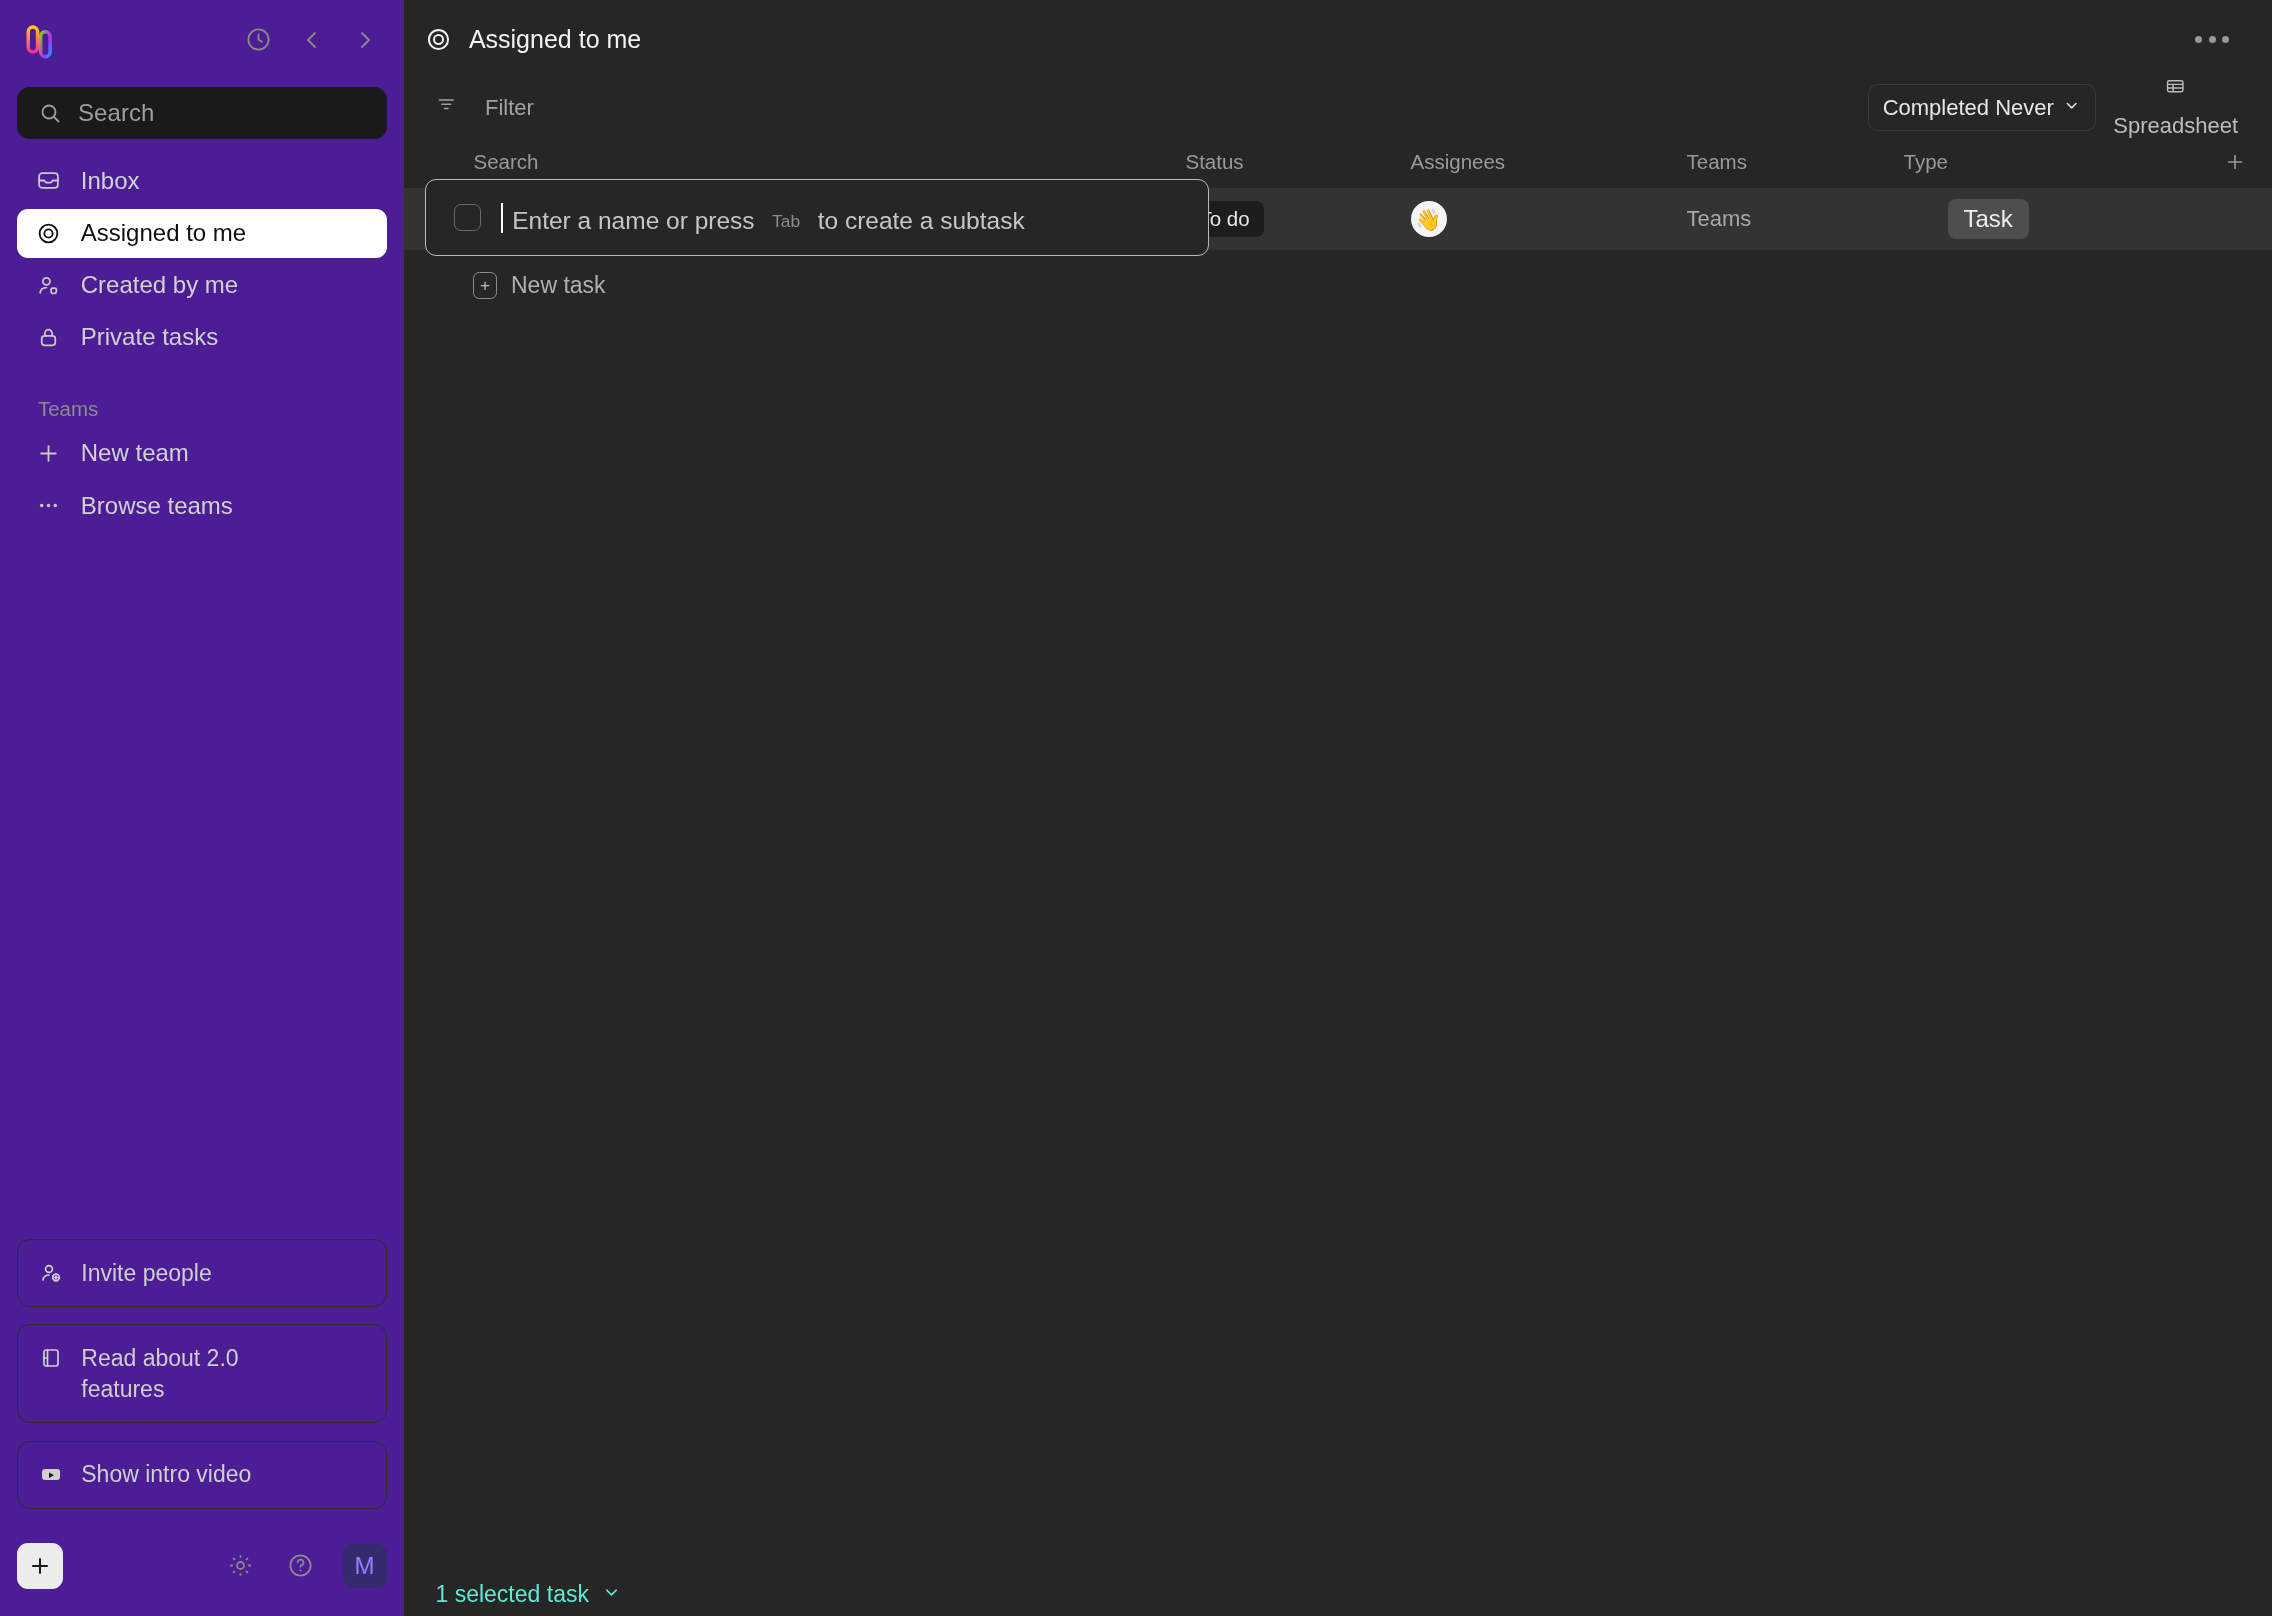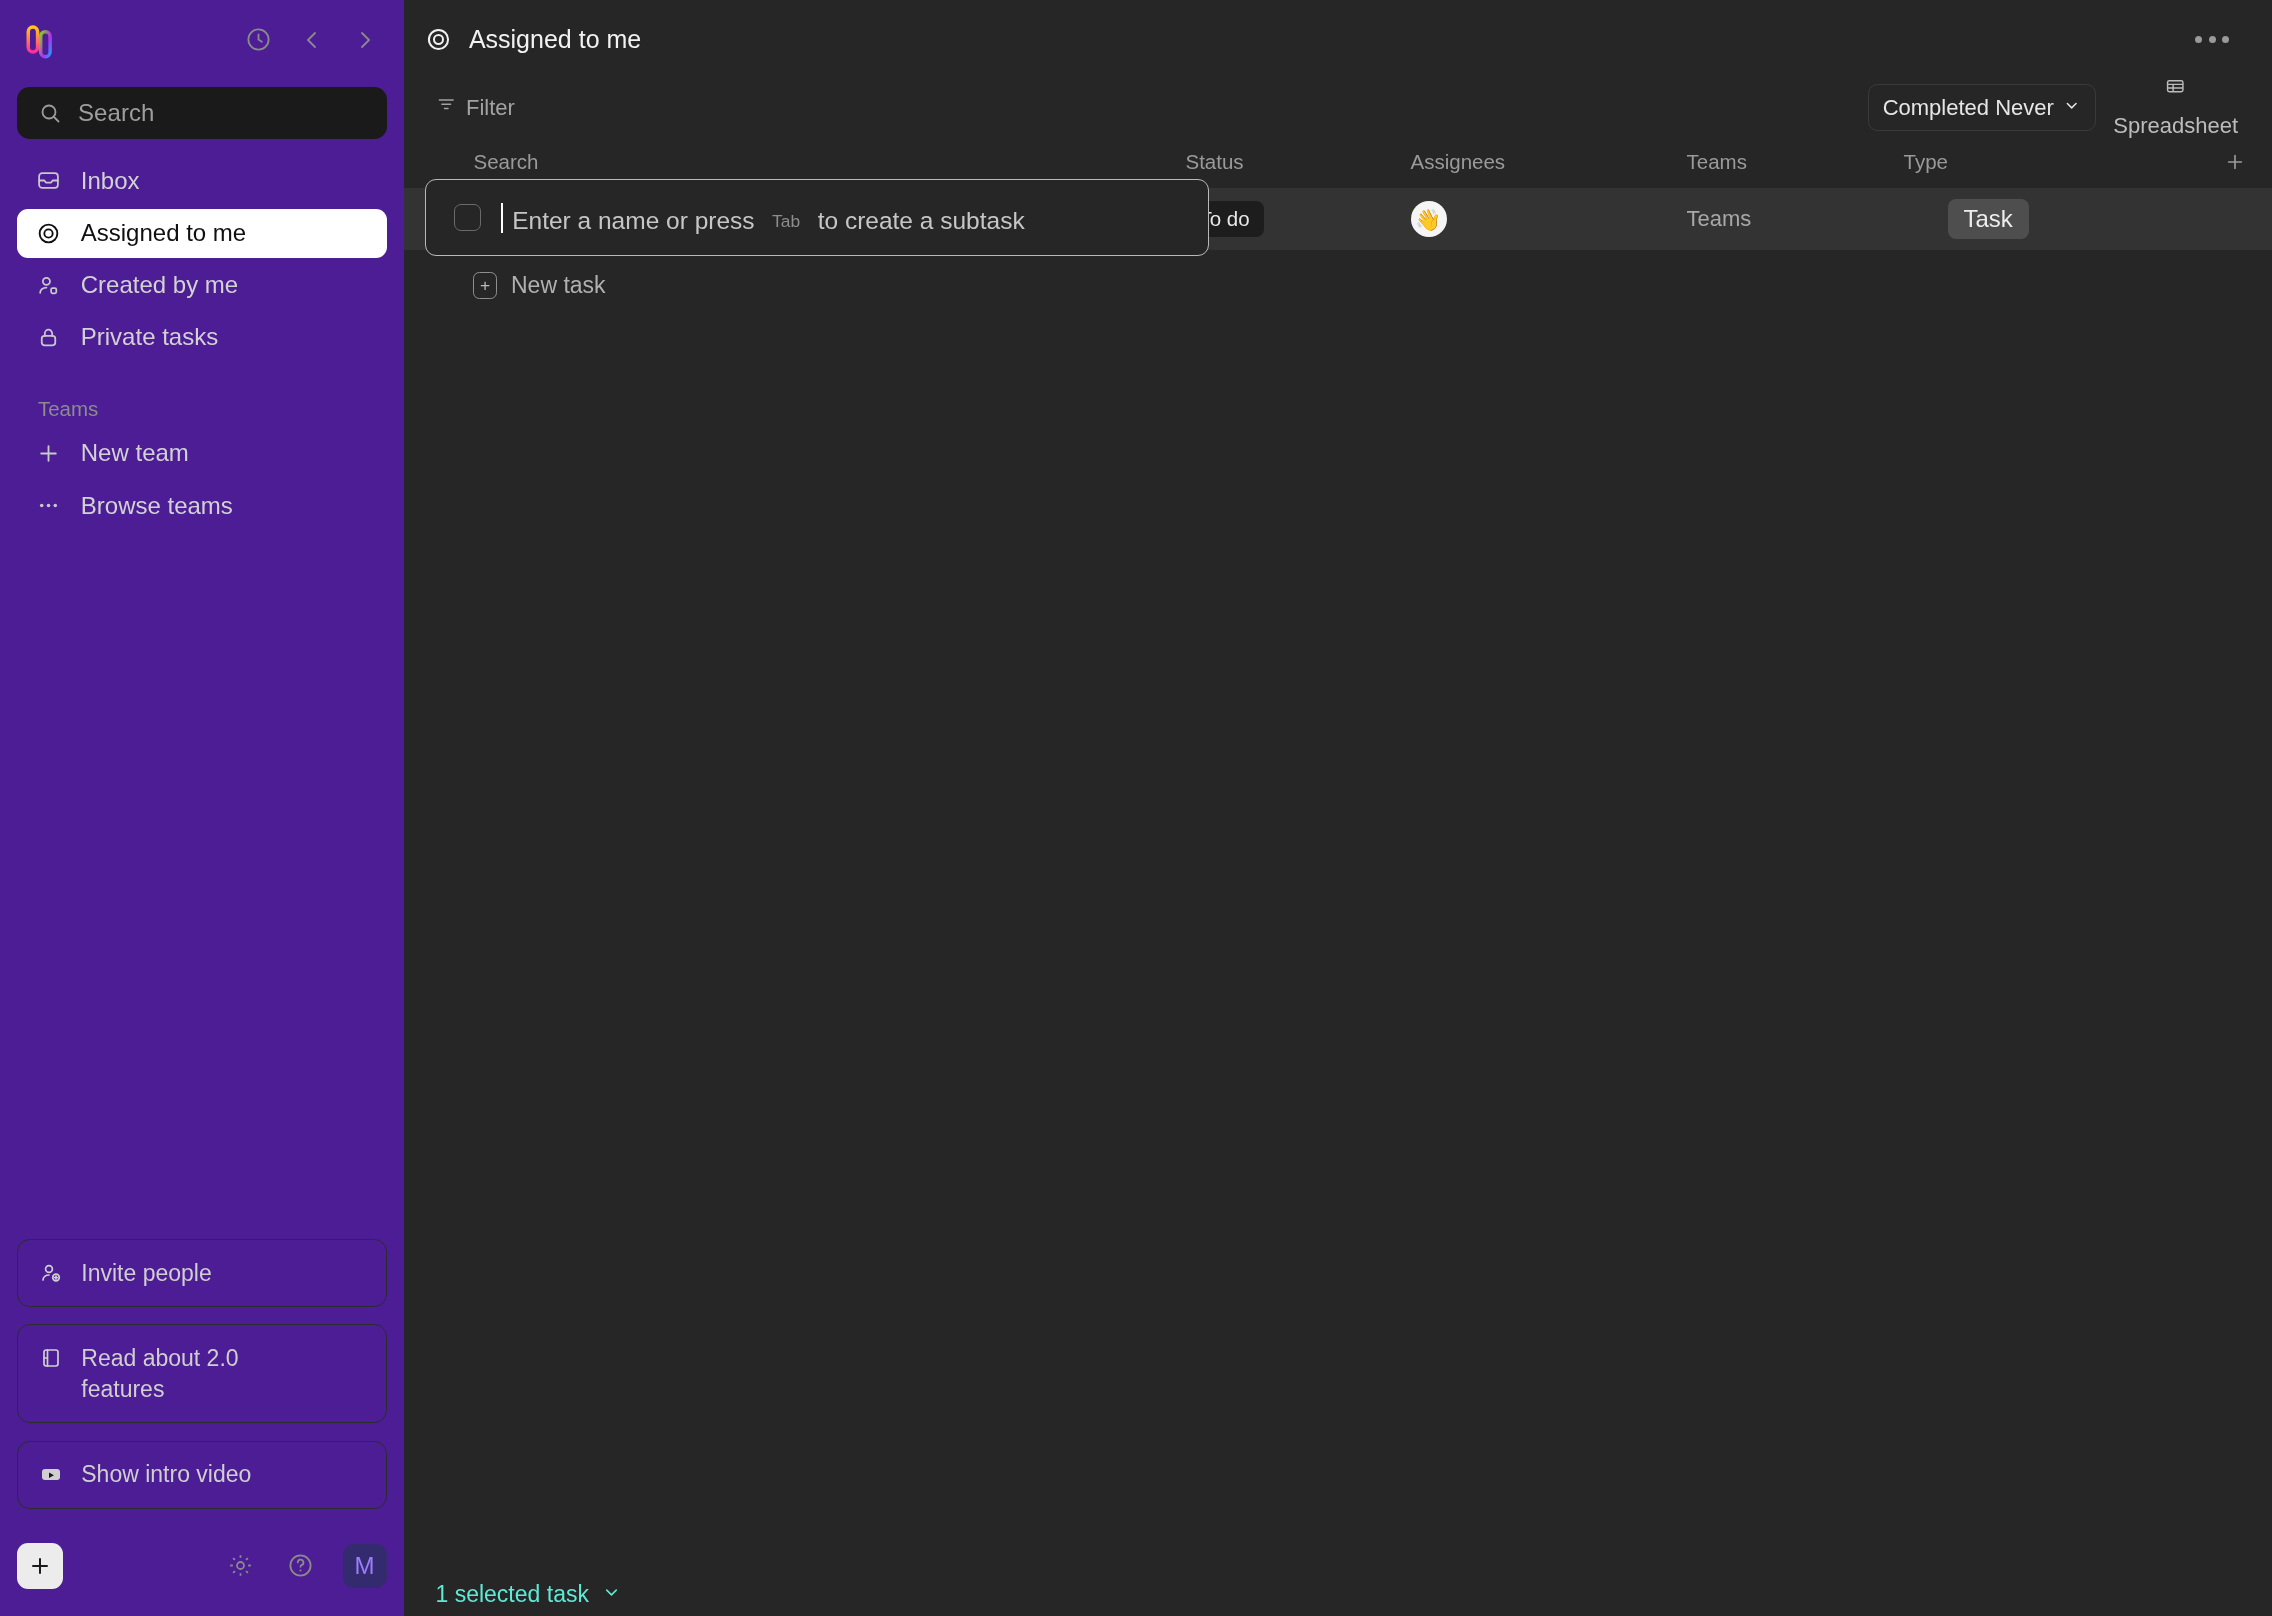--- a/index.html
+++ b/index.html
@@ -111,21 +111,21 @@
     display:flex; align-items:center; gap: 6.3px;
     padding: 11px;
   }
   .dot { width: 7px; height: 7px; border-radius: 50%; background: #9a9a9a; display:block; }
 
   .toolbar {
     height: 57px; display: flex; align-items: center;
     padding: 0 27px 0 20.5px;
   }
   .filter-btn {
-    display:flex; align-items:center; gap: 10px;
+    display:flex; align-items:center; gap: 29px;
     color:#a2a2a2; font-size: 22px; cursor: pointer;
     padding: 8px 11px; border-radius: 8px;
   }
   .tb-right { margin-left:auto; display:flex; align-items:center; gap: 9.5px; }
   .completed-chip {
     border: 0.8px solid #3a3a3a; border-radius: 9.5px;
     padding: 9.5px 14px;
     display:flex; align-items:flex-start; gap: 9.5px;
     color: #e6e6e6; font-size: 22px; cursor: pointer;
   }

